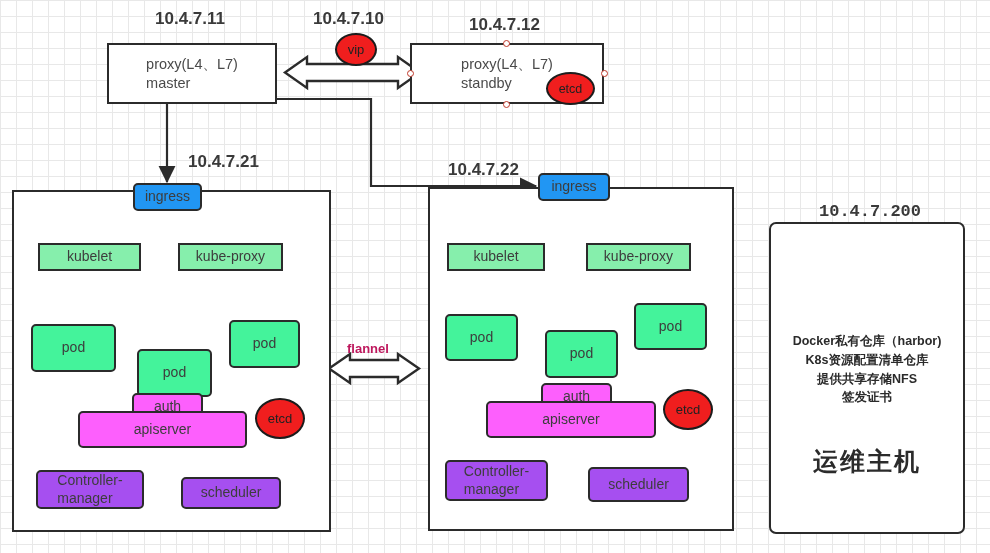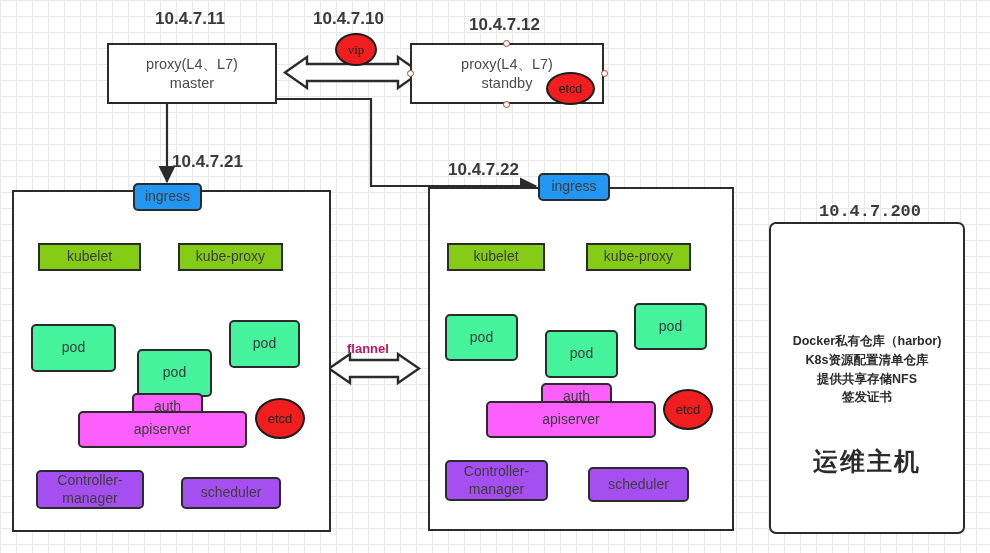--- a/index.html
+++ b/index.html
@@ -25,21 +25,20 @@
     font-size:17px;
     color:#3a3a3a;
     white-space:nowrap;
     letter-spacing:0px;
   }
 
   .box{
     position:absolute;
     box-sizing:border-box;
     display:flex;align-items:center;justify-content:center;
-    text-align:center;
     color:#3d3d3d;
     font-size:14px;
     line-height:1.25;
   }
   .proxybox{
     border:2.5px solid #2b2b2b;
     background:#ffffff;
     font-size:14.5px;
     color:#4a4a4a;
   }
@@ -47,21 +46,21 @@
     border:2.5px solid #2b2b2b;
     background:#ffffff;
   }
 
   .nodebox{
     border:2px solid #2b2b2b;
     border-radius:5px;
   }
   .sq{border-radius:0;}
   .ingress{background:#2196f3;}
-  .kbox{background:#84cc16;}
+  .kbox{background:#86efac;}
   .pod{background:#44f39b;}
   .mag{background:#fd5ffd;}
   .pur{background:#a64ff0;}
 
   .ellipse{
     position:absolute;
     border:2px solid #1c1c1c;
     border-radius:50%;
     background:#f01e1e;
     color:#222;
@@ -169,21 +168,21 @@
     </g>
 
     <g stroke="#2b2b2b" stroke-width="2.4" fill="#ffffff">
       <path d="M350,354 L350,360 L398,360 L398,354 L419,368.5 L398,383 L398,377 L350,377 L350,383 L329,368.5 Z"></path>
     </g>
   </svg>
 
   <div class="ipl" style="left:155px;top:9px;">10.4.7.11</div>
   <div class="ipl" style="left:313px;top:9px;">10.4.7.10</div>
   <div class="ipl" style="left:469px;top:15px;">10.4.7.12</div>
-  <div class="ipl" style="left:172px;top:152px;">10.4.7.21</div>
+  <div class="ipl" style="left:188px;top:152px;">10.4.7.21</div>
   <div class="ipl" style="left:448px;top:160px;">10.4.7.22</div>
   <div class="ipl" style="left:819px;top:202px;font-family:Liberation Mono, monospace;">10.4.7.200</div>
 
   <div class="box proxybox" style="left:107px;top:43px;width:170px;height:61px;">
     <div>
       <div>proxy(L4、L7)</div>
       <div>master</div>
     </div>
   </div>
 
@@ -193,21 +192,21 @@
       <div>standby</div>
     </div>
   </div>
   <div class="handle" style="left:503px;top:39.5px;"></div>
   <div class="handle" style="left:503px;top:100.5px;"></div>
   <div class="handle" style="left:600.5px;top:70px;"></div>
   <div class="handle" style="left:406.5px;top:70px;"></div>
 
   <div class="ellipse small" style="left:546px;top:72px;width:45px;height:29px;">etcd</div>
 
-  <div class="ellipse" style="left:335px;top:33px;width:38px;height:29px;font-family:Liberation Serif, serif;">vip</div>
+  <div class="ellipse" style="left:335px;top:33px;width:38px;height:29px;">vip</div>
 
   <div class="flannel-label" style="left:347px;top:341px;">flannel</div>
 
   <div class="cluster" style="position:absolute;left:12px;top:190px;width:315px;height:338px;"></div>
 
   <div class="box nodebox ingress" style="left:133px;top:183px;width:69px;height:28px;">ingress</div>
 
   <div class="box nodebox kbox sq" style="left:38px;top:243px;width:103px;height:28px;">kubelet</div>
   <div class="box nodebox kbox sq" style="left:178px;top:243px;width:105px;height:28px;">kube-proxy</div>
 

